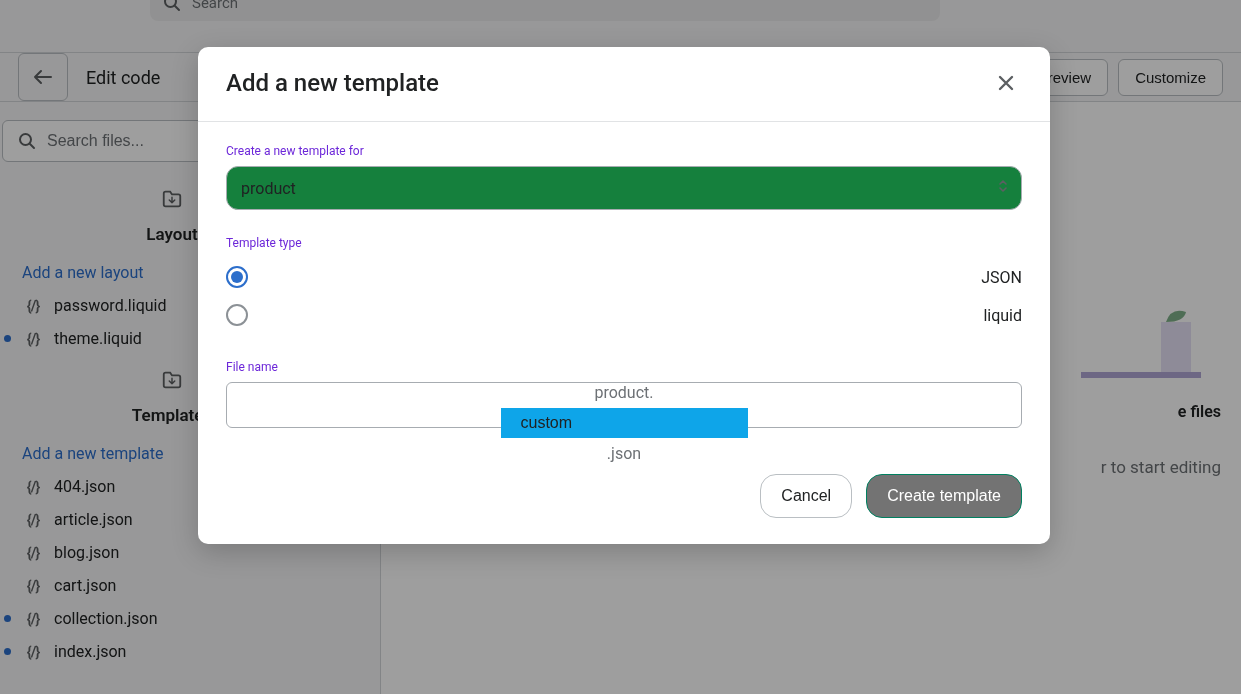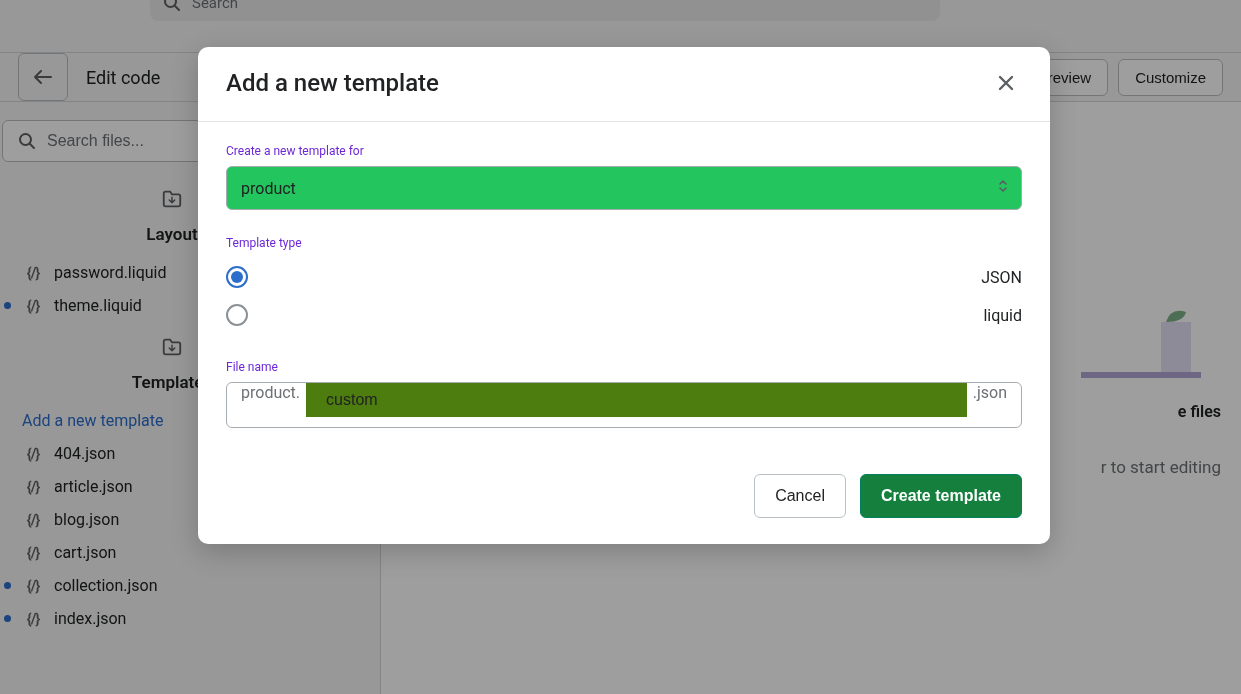--- a/index.html
+++ b/index.html
@@ -229,22 +229,22 @@
     color: #6d28d9;
     margin-bottom: 8px;
     display: block;
   }
 
   .select-wrap {
     position: relative;
     width: 100%;
     height: 44px;
     border: 1px solid #a7acb1;
-    border-radius: 6px;
-    background: #22c55e;
+    border-radius: 12px;
+    background: #15803d;
     display: flex;
     align-items: center;
     padding: 0 14px;
     cursor: pointer;
     margin-bottom: 26px;
   }
   .select-wrap .value { font-size: 16px; color: #202223; }
   .select-wrap .caret {
     position: absolute;
     right: 12px;
@@ -281,62 +281,64 @@
   }
   .radio-label { font-size: 16px; color: #202223; }
 
   .filename-wrap {
     width: 100%;
     height: 46px;
     border: 1px solid #a7acb1;
     border-radius: 6px;
     background: #fff;
     display: flex;
+    align-items: center;
     padding: 0 14px;
     gap: 6px;
+    flex-direction: column;
   }
   .filename-prefix, .filename-suffix {
     font-size: 16px;
     color: #6d7175;
     white-space: nowrap;
   }
   .filename-input {
     flex: 1;
     border: none;
     outline: none;
     font-size: 16px;
     color: #202223;
-    background: #4d7c0f;
+    background: #0ea5e9;
     padding: 6px 20px;
     height: 34px;
   }
 
   .modal-footer {
     padding: 18px 28px 26px 28px;
     display: flex;
     justify-content: flex-end;
     gap: 14px;
   }
   .btn {
     padding: 12px 20px;
-    border-radius: 6px;
+    border-radius: 16px;
     font-size: 16px;
     cursor: pointer;
     font-weight: 500;
   }
   .btn-secondary {
     background: #fff;
     border: 1px solid #babfc3;
     color: #202223;
   }
   .btn-primary {
-    background: #15803d;
+    background: #737373;
     border: 1px solid #008060;
     color: #fff;
-    font-weight: 700;
+    font-weight: 400;
   }
 </style>
 </head>
 <body>
 
 <div class="top-search-bar">
   <svg width="20" height="20" viewBox="0 0 20 20" fill="none">
       <circle cx="8.5" cy="8.5" r="5.5" stroke="currentColor" stroke-width="2"></circle>
       <line x1="13" y1="13" x2="17" y2="17" stroke="currentColor" stroke-width="2" stroke-linecap="round"></line>
     </svg>
@@ -366,20 +368,23 @@
   </div>
 
   <div class="section-header">
     <svg width="22" height="22" viewBox="0 0 24 24" fill="none">
         <path d="M3 6a2 2 0 012-2h5l2 3h7a2 2 0 012 2v9a2 2 0 01-2 2H5a2 2 0 01-2-2V6z" stroke="#5c5f62" stroke-width="2"></path>
         <path d="M12 10v6M9 13l3 3 3-3" stroke="#5c5f62" stroke-width="1.6" stroke-linecap="round" stroke-linejoin="round"></path>
       </svg>
     <span>Layout</span>
   </div>
   <ul class="file-list">
+    <li class="link">
+        <span>Add a new layout</span>
+      </li>
     <li class="file">
         <span class="code-icon">{/}</span>
         <span>password.liquid</span>
       </li>
     <li class="file">
         <span class="dot"></span>
         <span class="code-icon">{/}</span>
         <span>theme.liquid</span>
       </li>
   </ul>

